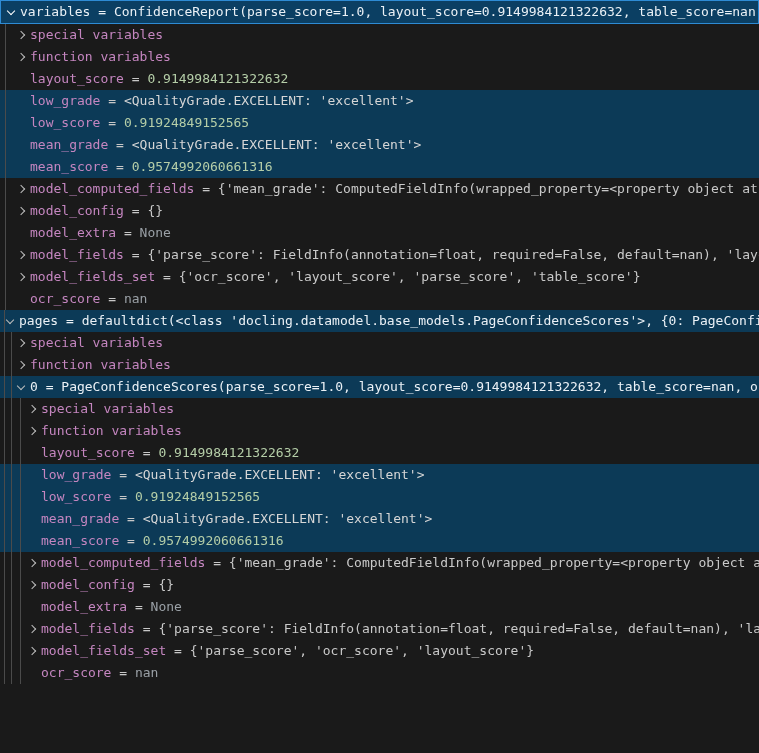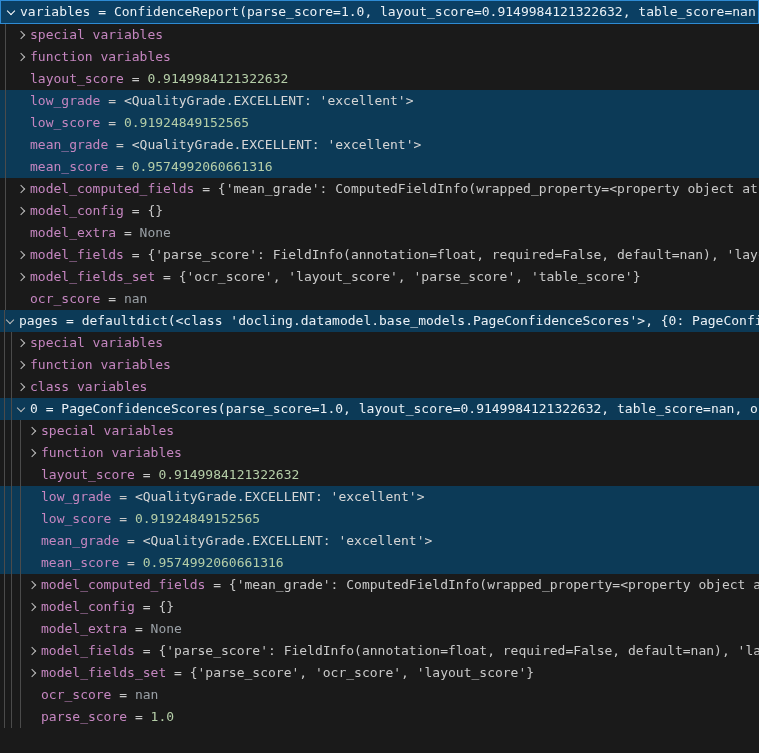--- a/index.html
+++ b/index.html
@@ -65,30 +65,28 @@
       <div class="row changed" style="padding-left: 30px;"><span class="guide" style="left: 5px;"></span><span class="c-pink">mean_score</span><span class="c-sep"> = </span><span class="c-green">0.9574992060661316</span></div>
       <div class="row" style="padding-left: 30px;"><span class="guide" style="left: 5px;"></span><span class="chev collapsed" style="left: 18px;"></span><span class="c-pink">model_computed_fields</span><span class="c-sep"> = </span><span class="c-gray">{'mean_grade': ComputedFieldInfo(wrapped_property=&lt;property object at 0x7f</span></div>
       <div class="row" style="padding-left: 30px;"><span class="guide" style="left: 5px;"></span><span class="chev collapsed" style="left: 18px;"></span><span class="c-pink">model_config</span><span class="c-sep"> = </span><span class="c-gray">{}</span></div>
       <div class="row" style="padding-left: 30px;"><span class="guide" style="left: 5px;"></span><span class="c-pink">model_extra</span><span class="c-sep"> = </span><span class="c-dim">None</span></div>
       <div class="row" style="padding-left: 30px;"><span class="guide" style="left: 5px;"></span><span class="chev collapsed" style="left: 18px;"></span><span class="c-pink">model_fields</span><span class="c-sep"> = </span><span class="c-gray">{'parse_score': FieldInfo(annotation=float, required=False, default=nan), 'layout_sc</span></div>
       <div class="row" style="padding-left: 30px;"><span class="guide" style="left: 5px;"></span><span class="chev collapsed" style="left: 18px;"></span><span class="c-pink">model_fields_set</span><span class="c-sep"> = </span><span class="c-gray">{'ocr_score', 'layout_score', 'parse_score', 'table_score'}</span></div>
       <div class="row" style="padding-left: 30px;"><span class="guide" style="left: 5px;"></span><span class="c-pink">ocr_score</span><span class="c-sep"> = </span><span class="c-dim">nan</span></div>
       <div class="row changed white-text" style="padding-left: 19px;"><span class="guide" style="left: 4px;"></span><span class="chev expanded" style="left: 7px;"></span><span class="c-white">pages</span><span class="c-sep"> = </span><span class="c-white">defaultdict(&lt;class 'docling.datamodel.base_models.PageConfidenceScores'&gt;, {0: PageConfidenceScores</span></div>
       <div class="row" style="padding-left: 30px;"><span class="guide" style="left: 4px;"></span><span class="guide" style="left: 11px;"></span><span class="chev collapsed" style="left: 18px;"></span><span class="c-pink">special variables</span></div>
       <div class="row" style="padding-left: 30px;"><span class="guide" style="left: 4px;"></span><span class="guide" style="left: 11px;"></span><span class="chev collapsed" style="left: 18px;"></span><span class="c-pink">function variables</span></div>
-      <div class="row" style="padding-left: 30px;"><span class="guide" style="left: 4px;"></span><span class="guide" style="left: 11px;"></span><span class="chev collapsed" style="left: 18px;"></span><span class="c-pink">class variables</span></div>
       <div class="row changed white-text" style="padding-left: 30px;"><span class="guide" style="left: 4px;"></span><span class="guide" style="left: 11px;"></span><span class="chev expanded" style="left: 18px;"></span><span class="c-white">0</span><span class="c-sep"> = </span><span class="c-white">PageConfidenceScores(parse_score=1.0, layout_score=0.9149984121322632, table_score=nan, ocr_sc</span></div>
       <div class="row" style="padding-left: 41px;"><span class="guide" style="left: 4px;"></span><span class="guide" style="left: 11px;"></span><span class="guide" style="left: 20px;"></span><span class="chev collapsed" style="left: 29px;"></span><span class="c-pink">special variables</span></div>
       <div class="row" style="padding-left: 41px;"><span class="guide" style="left: 4px;"></span><span class="guide" style="left: 11px;"></span><span class="guide" style="left: 20px;"></span><span class="chev collapsed" style="left: 29px;"></span><span class="c-pink">function variables</span></div>
       <div class="row" style="padding-left: 41px;"><span class="guide" style="left: 4px;"></span><span class="guide" style="left: 11px;"></span><span class="guide" style="left: 20px;"></span><span class="c-pink">layout_score</span><span class="c-sep"> = </span><span class="c-green">0.9149984121322632</span></div>
       <div class="row changed" style="padding-left: 41px;"><span class="guide" style="left: 4px;"></span><span class="guide" style="left: 11px;"></span><span class="guide" style="left: 20px;"></span><span class="c-pink">low_grade</span><span class="c-sep"> = </span><span class="c-bright">&lt;QualityGrade.EXCELLENT: 'excellent'&gt;</span></div>
       <div class="row changed" style="padding-left: 41px;"><span class="guide" style="left: 4px;"></span><span class="guide" style="left: 11px;"></span><span class="guide" style="left: 20px;"></span><span class="c-pink">low_score</span><span class="c-sep"> = </span><span class="c-green">0.91924849152565</span></div>
       <div class="row changed" style="padding-left: 41px;"><span class="guide" style="left: 4px;"></span><span class="guide" style="left: 11px;"></span><span class="guide" style="left: 20px;"></span><span class="c-pink">mean_grade</span><span class="c-sep"> = </span><span class="c-bright">&lt;QualityGrade.EXCELLENT: 'excellent'&gt;</span></div>
       <div class="row changed" style="padding-left: 41px;"><span class="guide" style="left: 4px;"></span><span class="guide" style="left: 11px;"></span><span class="guide" style="left: 20px;"></span><span class="c-pink">mean_score</span><span class="c-sep"> = </span><span class="c-green">0.9574992060661316</span></div>
       <div class="row" style="padding-left: 41px;"><span class="guide" style="left: 4px;"></span><span class="guide" style="left: 11px;"></span><span class="guide" style="left: 20px;"></span><span class="chev collapsed" style="left: 29px;"></span><span class="c-pink">model_computed_fields</span><span class="c-sep"> = </span><span class="c-gray">{'mean_grade': ComputedFieldInfo(wrapped_property=&lt;property object at 0x7f</span></div>
       <div class="row" style="padding-left: 41px;"><span class="guide" style="left: 4px;"></span><span class="guide" style="left: 11px;"></span><span class="guide" style="left: 20px;"></span><span class="chev collapsed" style="left: 29px;"></span><span class="c-pink">model_config</span><span class="c-sep"> = </span><span class="c-gray">{}</span></div>
       <div class="row" style="padding-left: 41px;"><span class="guide" style="left: 4px;"></span><span class="guide" style="left: 11px;"></span><span class="guide" style="left: 20px;"></span><span class="c-pink">model_extra</span><span class="c-sep"> = </span><span class="c-dim">None</span></div>
       <div class="row" style="padding-left: 41px;"><span class="guide" style="left: 4px;"></span><span class="guide" style="left: 11px;"></span><span class="guide" style="left: 20px;"></span><span class="chev collapsed" style="left: 29px;"></span><span class="c-pink">model_fields</span><span class="c-sep"> = </span><span class="c-gray">{'parse_score': FieldInfo(annotation=float, required=False, default=nan), 'layout_sc</span></div>
       <div class="row" style="padding-left: 41px;"><span class="guide" style="left: 4px;"></span><span class="guide" style="left: 11px;"></span><span class="guide" style="left: 20px;"></span><span class="chev collapsed" style="left: 29px;"></span><span class="c-pink">model_fields_set</span><span class="c-sep"> = </span><span class="c-gray">{'parse_score', 'ocr_score', 'layout_score'}</span></div>
       <div class="row" style="padding-left: 41px;"><span class="guide" style="left: 4px;"></span><span class="guide" style="left: 11px;"></span><span class="guide" style="left: 20px;"></span><span class="c-pink">ocr_score</span><span class="c-sep"> = </span><span class="c-dim">nan</span></div>
-      <div class="row" style="padding-left: 41px;"><span class="guide" style="left: 4px;"></span><span class="guide" style="left: 11px;"></span><span class="guide" style="left: 20px;"></span><span class="c-pink">parse_score</span><span class="c-sep"> = </span><span class="c-green">1.0</span></div>
     </div>
 </div>
 
 </body></html>

